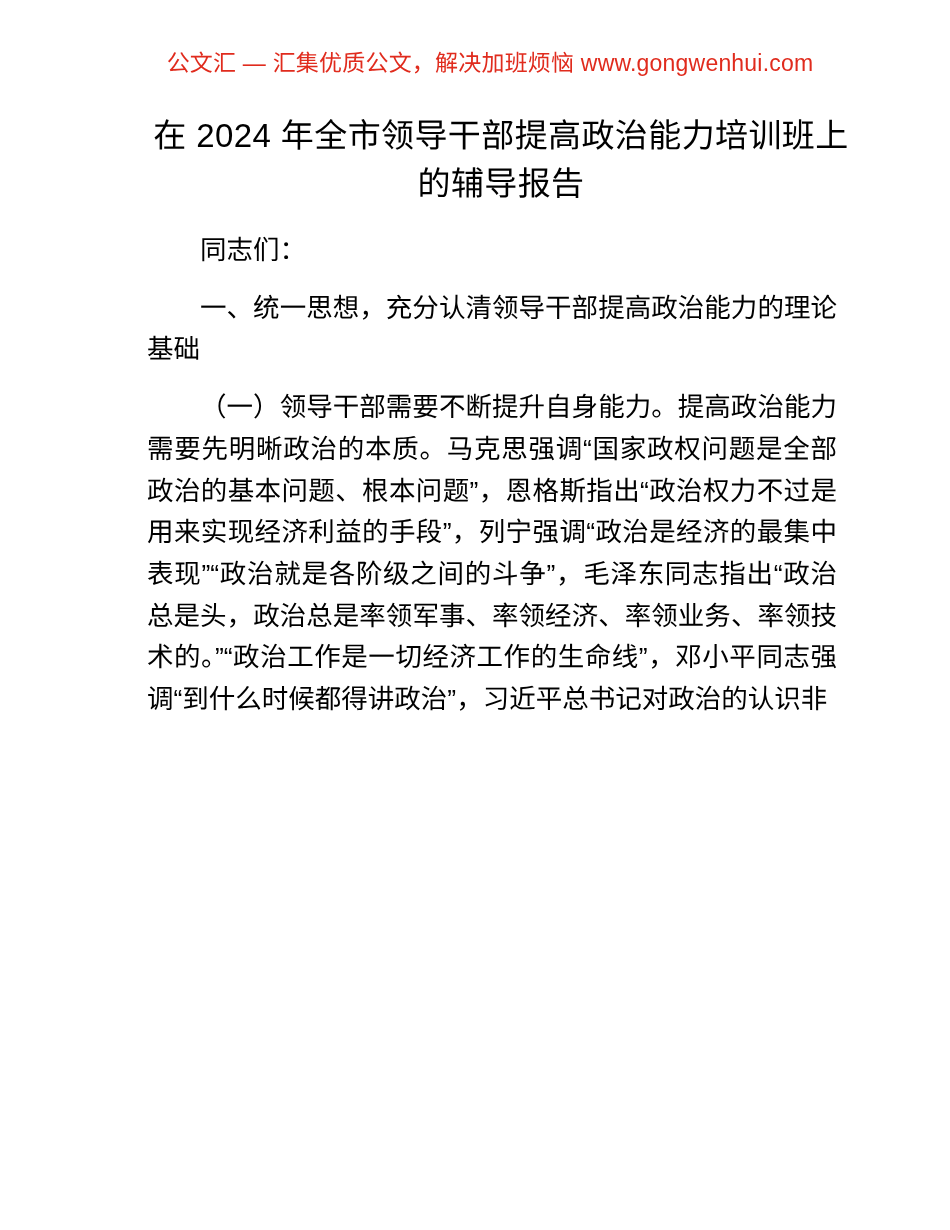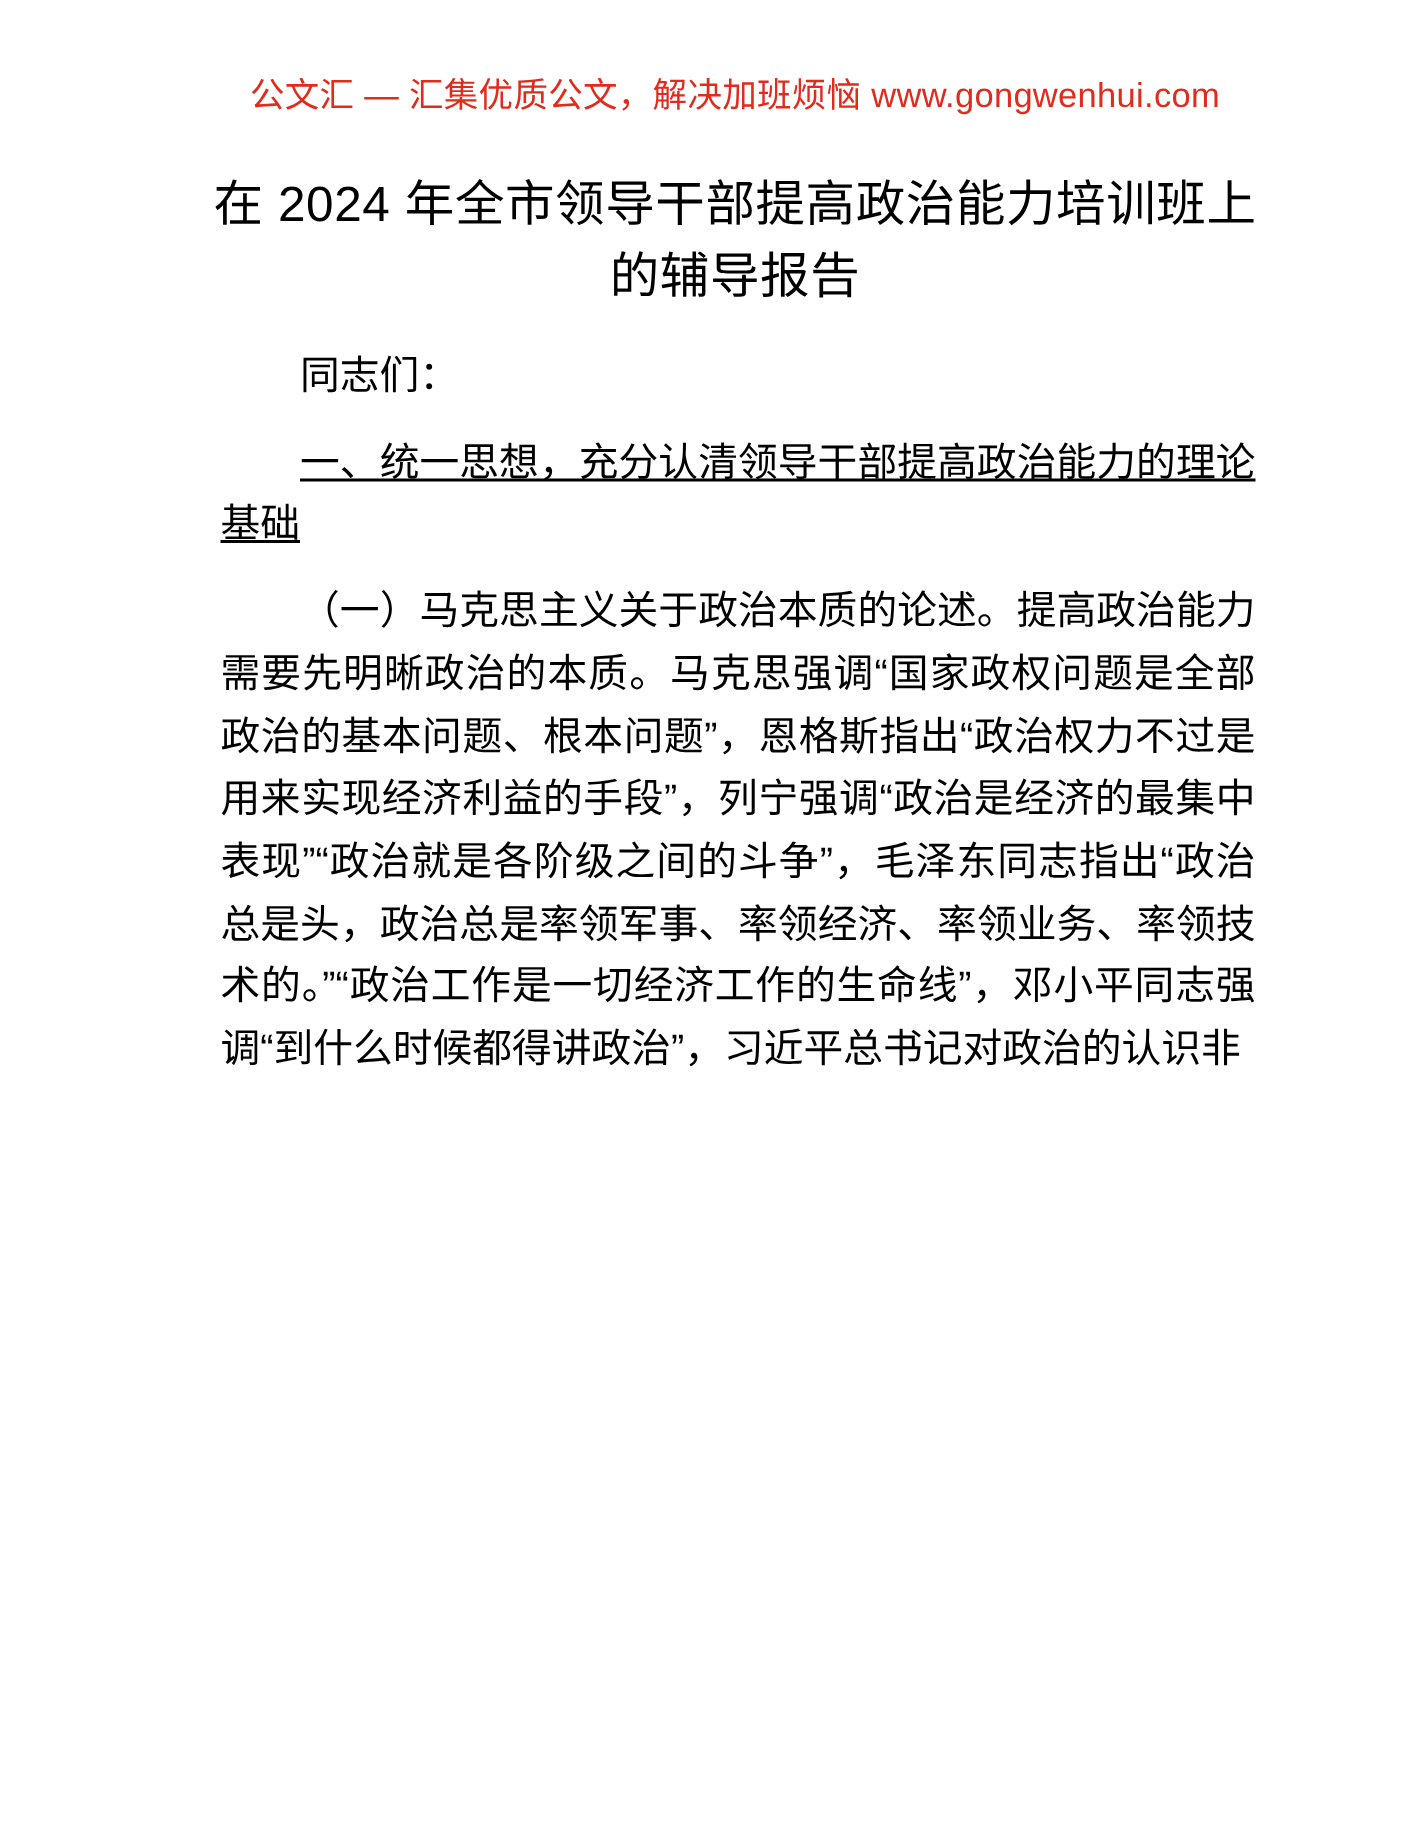--- a/index.html
+++ b/index.html
@@ -39,21 +39,21 @@
     font-size: 23px;
   }
   .site-banner .url {
     font-size: 23px;
   }
 
   
   .doc-title {
     position: absolute;
     top: 112px;
-    left: 118px;
+    left: 129px;
     width: 714px;
     text-align: center;
     font-size: 33px;
     line-height: 48px;
     font-weight: normal;
     letter-spacing: 0.4px;
     margin: 0;
     font-family: "Liberation Sans", "DejaVu Sans", sans-serif;
   }
 
@@ -72,34 +72,33 @@
     text-justify: inter-ideograph;
     letter-spacing: 0px;
     text-indent: 2em;
     font-family: "Liberation Sans", "DejaVu Sans", sans-serif;
   }
   .para.salutation {
     text-indent: 2em;
   }
   .para.heading {
     text-indent: 2em;
-    text-decoration: underline;
   }
 </style>
 </head>
 <body>
 
 <div class="page">
 
   <div class="site-banner">
     <span class="cn" style="color: rgb(224, 43, 29);">公文汇 — 汇集优质公文，解决加班烦恼</span>
     <span class="url" style="color: rgb(224, 43, 29);">www.gongwenhui.com</span>
   </div>
 
   <h1 class="doc-title">在 2024 年全市领导干部提高政治能力培训班上的辅导报告</h1>
 
   <div class="doc-body">
     <p class="para salutation">同志们：</p>
     <p class="para heading">一、统一思想，充分认清领导干部提高政治能力的理论基础</p>
-    <p class="para">（一）马克思主义关于政治本质的论述。提高政治能力需要先明晰政治的本质。马克思强调“国家政权问题是全部政治的基本问题、根本问题”，恩格斯指出“政治权力不过是用来实现经济利益的手段”，列宁强调“政治是经济的最集中表现”“政治就是各阶级之间的斗争”，毛泽东同志指出“政治总是头，政治总是率领军事、率领经济、率领业务、率领技术的。”“政治工作是一切经济工作的生命线”，邓小平同志强调“到什么时候都得讲政治”，习近平总书记对政治的认识非</p>
+    <p class="para">（一）领导干部需要不断提升自身能力。提高政治能力需要先明晰政治的本质。马克思强调“国家政权问题是全部政治的基本问题、根本问题”，恩格斯指出“政治权力不过是用来实现经济利益的手段”，列宁强调“政治是经济的最集中表现”“政治就是各阶级之间的斗争”，毛泽东同志指出“政治总是头，政治总是率领军事、率领经济、率领业务、率领技术的。”“政治工作是一切经济工作的生命线”，邓小平同志强调“到什么时候都得讲政治”，习近平总书记对政治的认识非</p>
   </div>
 
 </div>
 
 </body></html>

